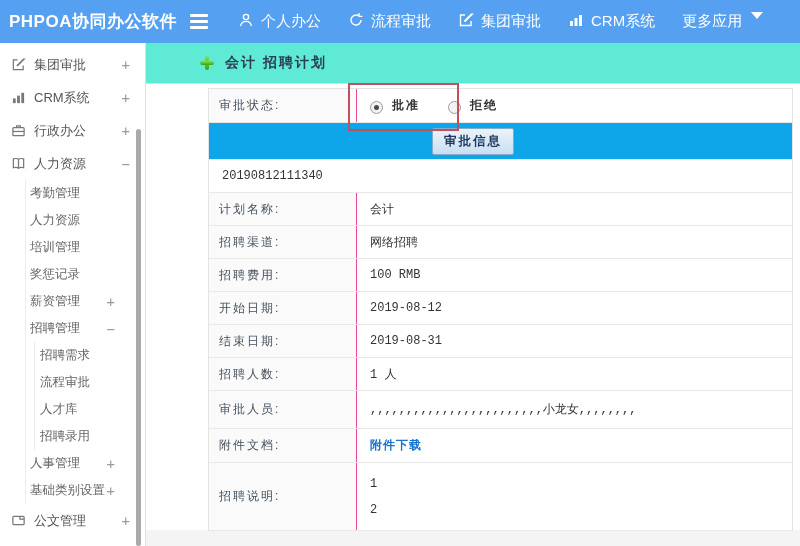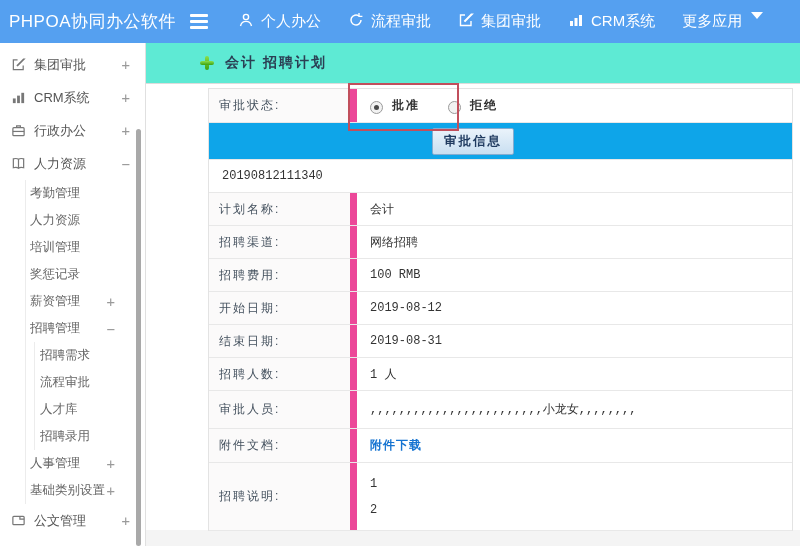--- a/index.html
+++ b/index.html
@@ -3,21 +3,21 @@
 <meta charset="utf-8">
 <style>
   * { margin:0; padding:0; box-sizing:border-box; }
   html,body { width:800px; height:546px; overflow:hidden; background:#fff;
               font-family:"Liberation Sans","DejaVu Sans",sans-serif; }
 
   .app { width:800px; height:546px; position:relative; }
 
   
   .topbar { height:43px; background:#55a0f0; display:flex; align-items:center; color:#fff; }
-  .brand { font-size:17px; font-weight:normal; padding-left:9px; width:190px; letter-spacing:.5px; }
+  .brand { font-size:17px; font-weight:bold; padding-left:9px; width:190px; letter-spacing:.5px; }
   .hamburger { width:22px; display:flex; flex-direction:column; gap:3px; cursor:pointer; margin-right:26px; }
   .hamburger i { display:block; height:3px; background:#fff; border-radius:1px; width:18px; }
   .topnav { display:flex; align-items:center; gap:27px; font-size:15px; }
   .topnav .nav-item { display:flex; align-items:flex-start; gap:7px; cursor:pointer; }
   .topnav svg { display:block; }
   .caret-down { width:0; height:0; border-left:6px solid transparent; border-right:6px solid transparent;
                 border-top:7px solid #fff; margin-left:2px; }
 
   
   .layout { display:flex; height:503px; }
@@ -46,21 +46,21 @@
                       background:linear-gradient(#8ade4a,#3ba312); border-radius:2px; }
   .plus-ico::after  { content:""; position:absolute; top:5px; left:0; height:4px; width:14px;
                       background:linear-gradient(#8ade4a,#3ba312); border-radius:2px; }
   .page-title { margin-left:11px; font-size:14px; font-weight:bold; color:#2b3f54; letter-spacing:2px; }
 
   .panel { background:#fff; height:446px; flex:none; padding-top:4px; }
 
   .form-table { margin-left:62px; width:585px; position:relative;
                 border:1px solid #e3e3e3; border-bottom:none; font-size:12px; color:#333; }
   .t-row { display:flex; border-bottom:1px solid #e8e8e8; }
-  .lbl { width:148px; flex:none; background:#fbfafa; border-right:7px solid #ec4899;
+  .lbl { width:148px; flex:none; background:#fbfafa; border-right:1px solid #ec4899;
          display:flex; align-items:center; padding-left:10px; color:#44515e; letter-spacing:2px; }
   .val { flex:1; display:flex; align-items:center; padding-left:13px;
          font-family:"Liberation Mono","DejaVu Sans Mono",monospace; letter-spacing:0; }
   .h34 { height:34px; } .h37 { height:37px; } .h33 { height:33px; }
   .h38 { height:38px; } .h68 { height:68px; }
 
   .btn-row { background:#0ea5e9; display:flex; align-items:center; justify-content:center;
              padding-right:55px; }
   .btn-approve { background:linear-gradient(#eaf3fb,#c9dff1); border:1px solid #84acd0;
                  color:#1f3a5f; font-weight:bold; font-size:12.5px; letter-spacing:2px;

